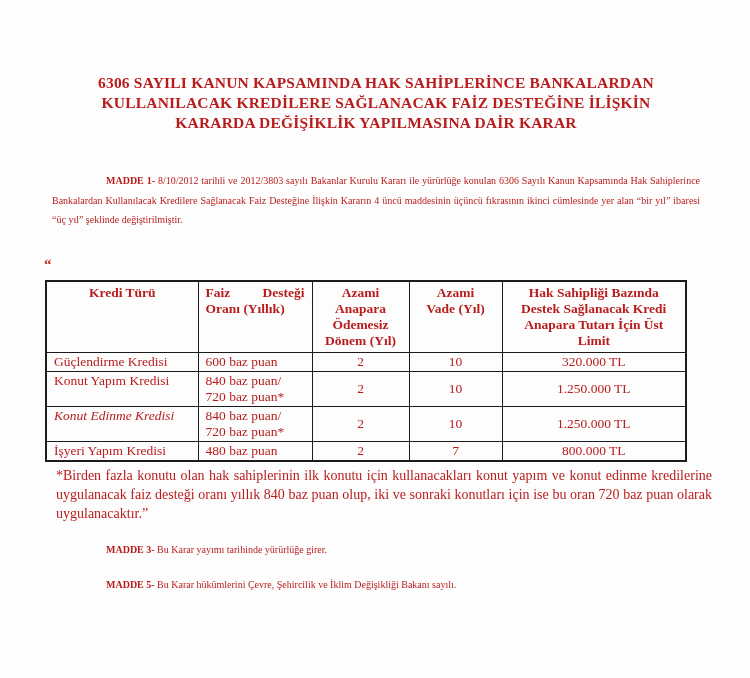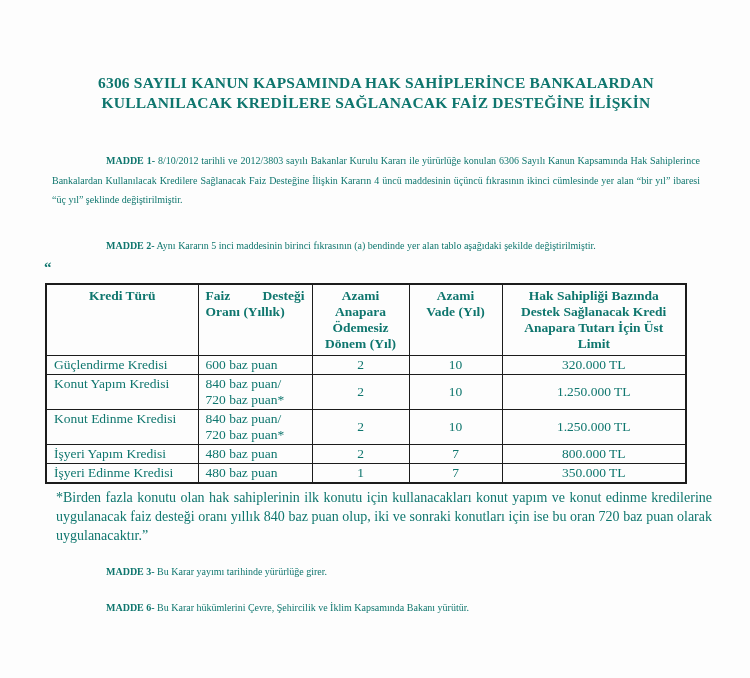--- a/index.html
+++ b/index.html
@@ -7,21 +7,21 @@
     padding: 0;
     background: #fdfdfd;
   }
   .page {
     position: relative;
     width: 750px;
     height: 678px;
     box-sizing: border-box;
     padding: 73px 38px 10px 40px;
     background: #fdfdfd;
-    color: #0f766e;
+    color: #b91c1c;
     font-family: "Liberation Serif", "DejaVu Serif", serif;
     overflow: hidden;
   }
   .title {
     margin: 0 0 38px 0;
     text-align: center;
     font-size: 15.5px;
     font-weight: bold;
     line-height: 20px;
     letter-spacing: 0.2px;
@@ -88,25 +88,25 @@
   }
 </style>
 </head>
 <body>
 
 <div class="page">
 
   <h1 class="title">
     <div>6306 SAYILI KANUN KAPSAMINDA HAK SAHİPLERİNCE BANKALARDAN</div>
     <div>KULLANILACAK KREDİLERE SAĞLANACAK FAİZ DESTEĞİNE İLİŞKİN</div>
+    <div>KARARDA DEĞİŞİKLİK YAPILMASINA DAİR KARAR</div>
   </h1>
 
   <p class="article article-1"><span class="article-label">MADDE 1-</span> <span>8/10/2012 tarihli ve 2012/3803 sayılı Bakanlar Kurulu Kararı ile yürürlüğe konulan 6306 Sayılı Kanun Kapsamında Hak Sahiplerince Bankalardan Kullanılacak Kredilere Sağlanacak Faiz Desteğine İlişkin Kararın 4 üncü maddesinin üçüncü fıkrasının ikinci cümlesinde yer alan “bir yıl” ibaresi “üç yıl” şeklinde değiştirilmiştir.</span></p>
 
-  <p class="article article-2"><span class="article-label">MADDE 2-</span> <span>Aynı Kararın 5 inci maddesinin birinci fıkrasının (a) bendinde yer alan tablo aşağıdaki şekilde değiştirilmiştir.</span></p>
 
   <div class="open-quote">“</div>
 
   <table class="decree-table">
     <colgroup>
       <col style="width:152px">
       <col style="width:114px">
       <col style="width:97px">
       <col style="width:93px">
       <col style="width:184px">
@@ -134,43 +134,36 @@
       </tr>
       <tr class="r-double">
         <td class="cell-left" style="vertical-align: top;">Konut Yapım Kredisi</td>
         <td class="cell-left">840 baz puan/
 720 baz puan*</td>
         <td class="cell-center">2</td>
         <td class="cell-center">10</td>
         <td class="cell-center">1.250.000 TL</td>
       </tr>
       <tr class="r-double">
-        <td class="cell-left" style="vertical-align: top;">Konut Edinme Kredisi</td>
+        <td class="cell-left" style="vertical-align: top; font-style: italic;">Konut Edinme Kredisi</td>
         <td class="cell-left">840 baz puan/
 720 baz puan*</td>
         <td class="cell-center">2</td>
         <td class="cell-center">10</td>
         <td class="cell-center">1.250.000 TL</td>
       </tr>
       <tr class="r-single">
         <td class="cell-left">İşyeri Yapım Kredisi</td>
         <td class="cell-left">480 baz puan</td>
         <td class="cell-center">2</td>
         <td class="cell-center">7</td>
         <td class="cell-center">800.000 TL</td>
       </tr>
-      <tr class="r-single">
-        <td class="cell-left">İşyeri Edinme Kredisi</td>
-        <td class="cell-left">480 baz puan</td>
-        <td class="cell-center">1</td>
-        <td class="cell-center">7</td>
-        <td class="cell-center">350.000 TL</td>
-      </tr>
     </tbody>
   </table>
 
   <p class="footnote">*Birden fazla konutu olan hak sahiplerinin ilk konutu için kullanacakları konut yapım ve konut edinme kredilerine uygulanacak faiz desteği oranı yıllık 840 baz puan olup, iki ve sonraki konutları için ise bu oran 720 baz puan olarak uygulanacaktır.”</p>
 
   <p class="article article-3"><span class="article-label">MADDE 3-</span> <span>Bu Karar yayımı tarihinde yürürlüğe girer.</span></p>
 
-  <p class="article article-4"><span class="article-label">MADDE 6-</span> <span>Bu Karar hükümlerini Çevre, Şehircilik ve İklim Kapsamında Bakanı yürütür.</span></p>
+  <p class="article article-4"><span class="article-label">MADDE 5-</span> <span>Bu Karar hükümlerini Çevre, Şehircilik ve İklim Değişikliği Bakanı sayılı.</span></p>
 
 </div>
 
 </body></html>

